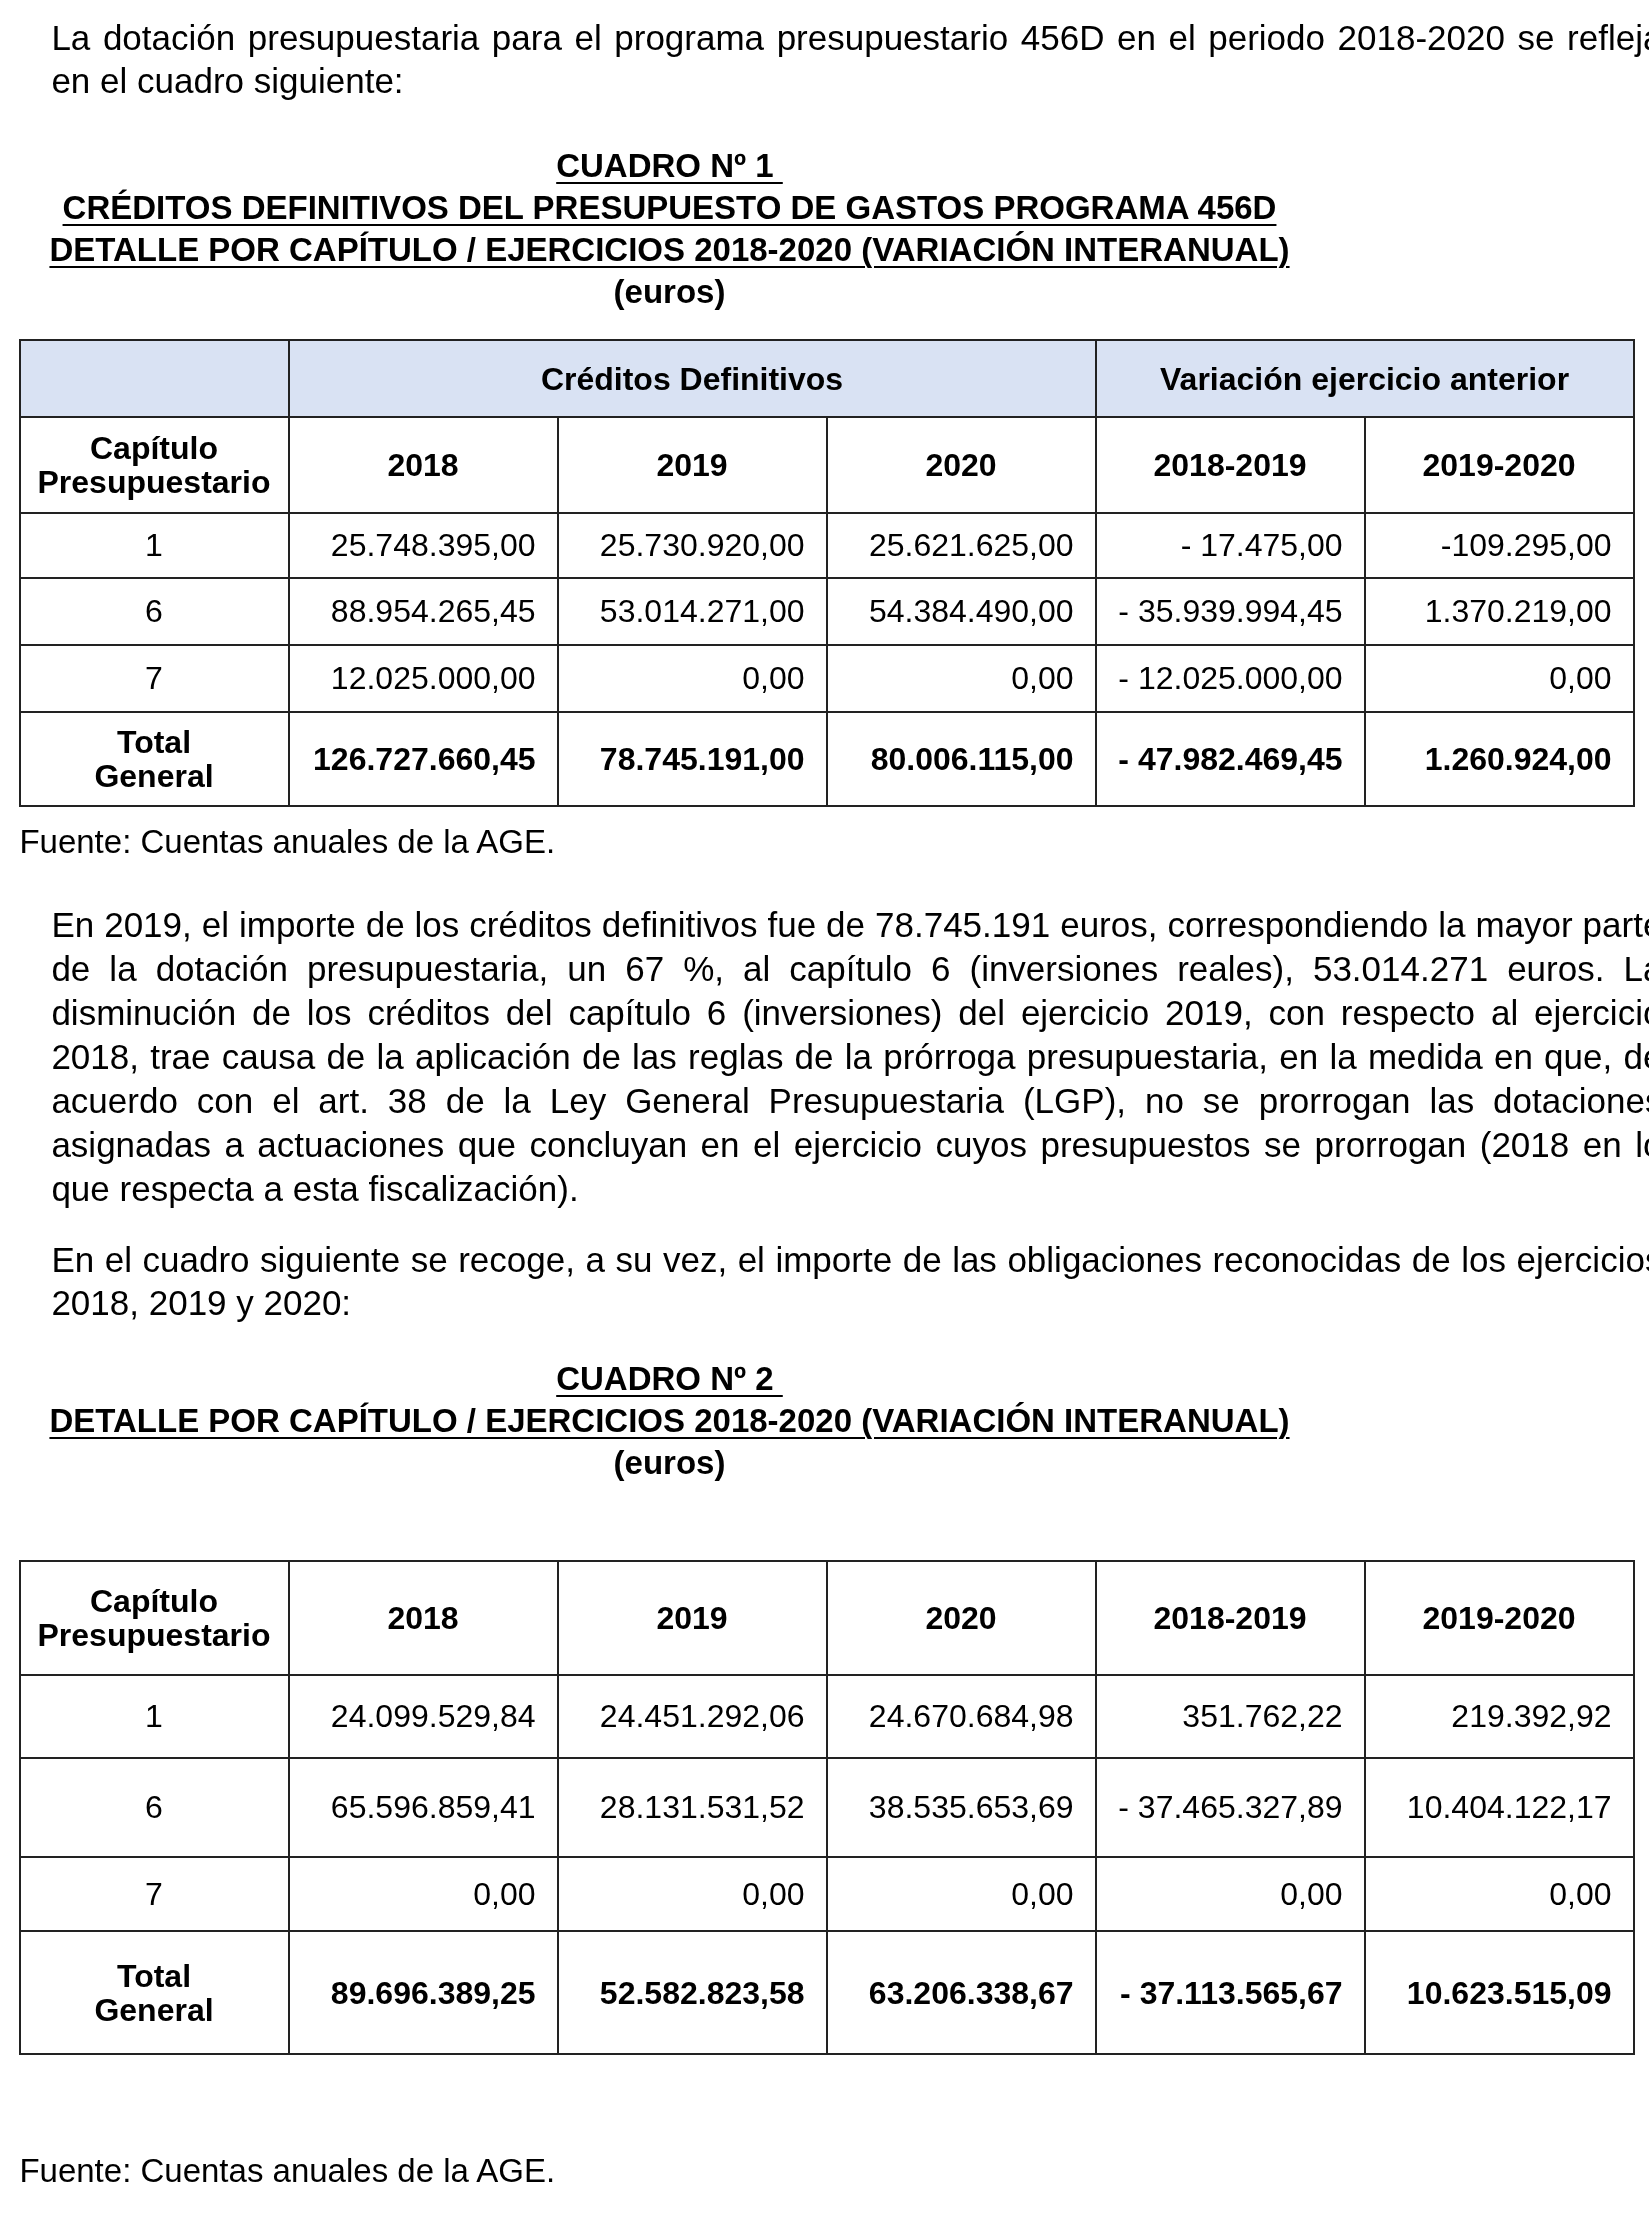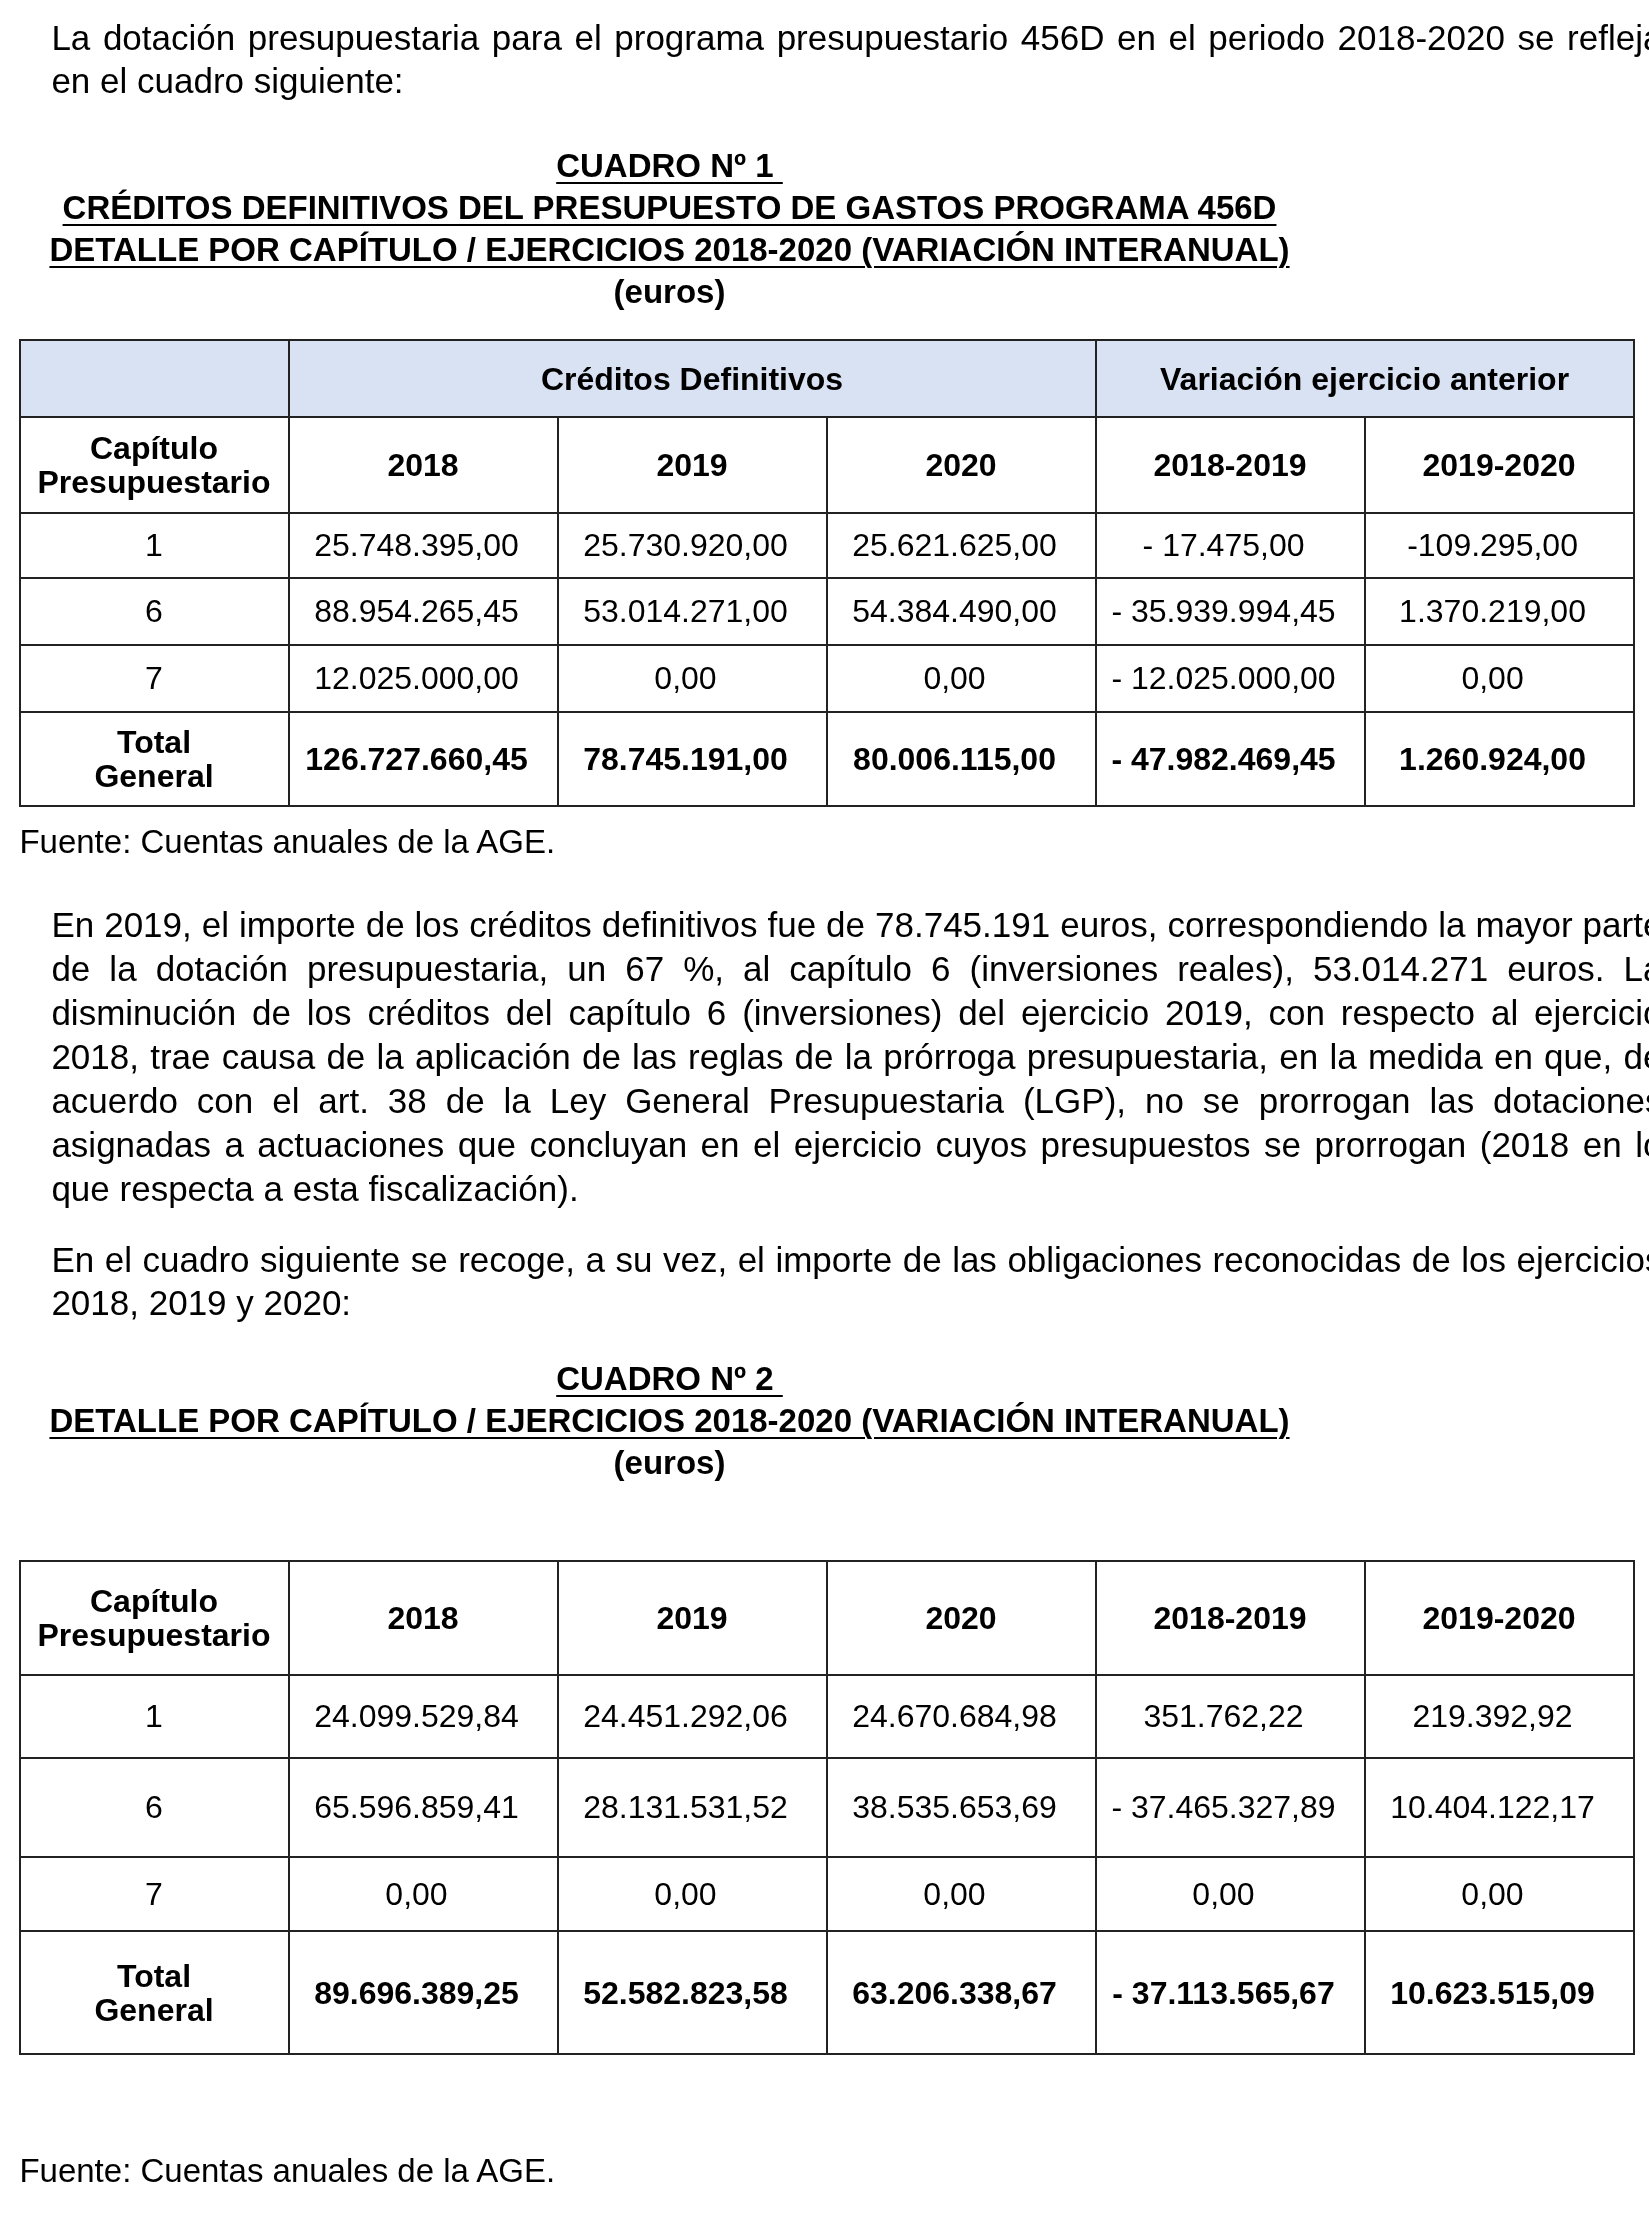--- a/index.html
+++ b/index.html
@@ -10,21 +10,21 @@
   .para.last-left { text-align-last: left; margin-left: 32px; }
   .title-block { position: absolute; left: 0; width: 1339px; text-align: center;
                  font-weight: bold; font-size: 33px; line-height: 42px; }
   .title-block .tl { display: block; }
   .title-block .ul { text-decoration: underline; text-decoration-thickness: 2.4px; text-underline-offset: 4.8px; white-space: pre; }
   table.cuadro { position: absolute; left: 18.5px; width: 1613px; border-collapse: collapse;
                  table-layout: fixed; font-size: 32px; }
   table.cuadro td, table.cuadro th { border: 2px solid #222; padding: 0 21px 0 8px; }
   table.cuadro th { font-weight: bold; text-align: center; padding: 0 4.8px; line-height: 34px; }
   table.cuadro tr.group th { background: #D9E2F3; }
-  table.cuadro td.num { text-align: center; }
+  table.cuadro td.num { text-align: right; }
   table.cuadro td.cap { text-align: center; padding: 0 4.8px; }
   table.cuadro tr.total td { font-weight: bold; line-height: 34px; }
   .fuente { position: absolute; left: 19.4px; font-size: 33px; line-height: 32px; }
 </style>
 </head>
 <body>
 
 <p class="para last-left" style="top:16px;">La dotación presupuestaria para el programa presupuestario 456D en el periodo 2018-2020 se refleja en el cuadro siguiente:</p>
 
 <div class="title-block" style="top:145px;">

